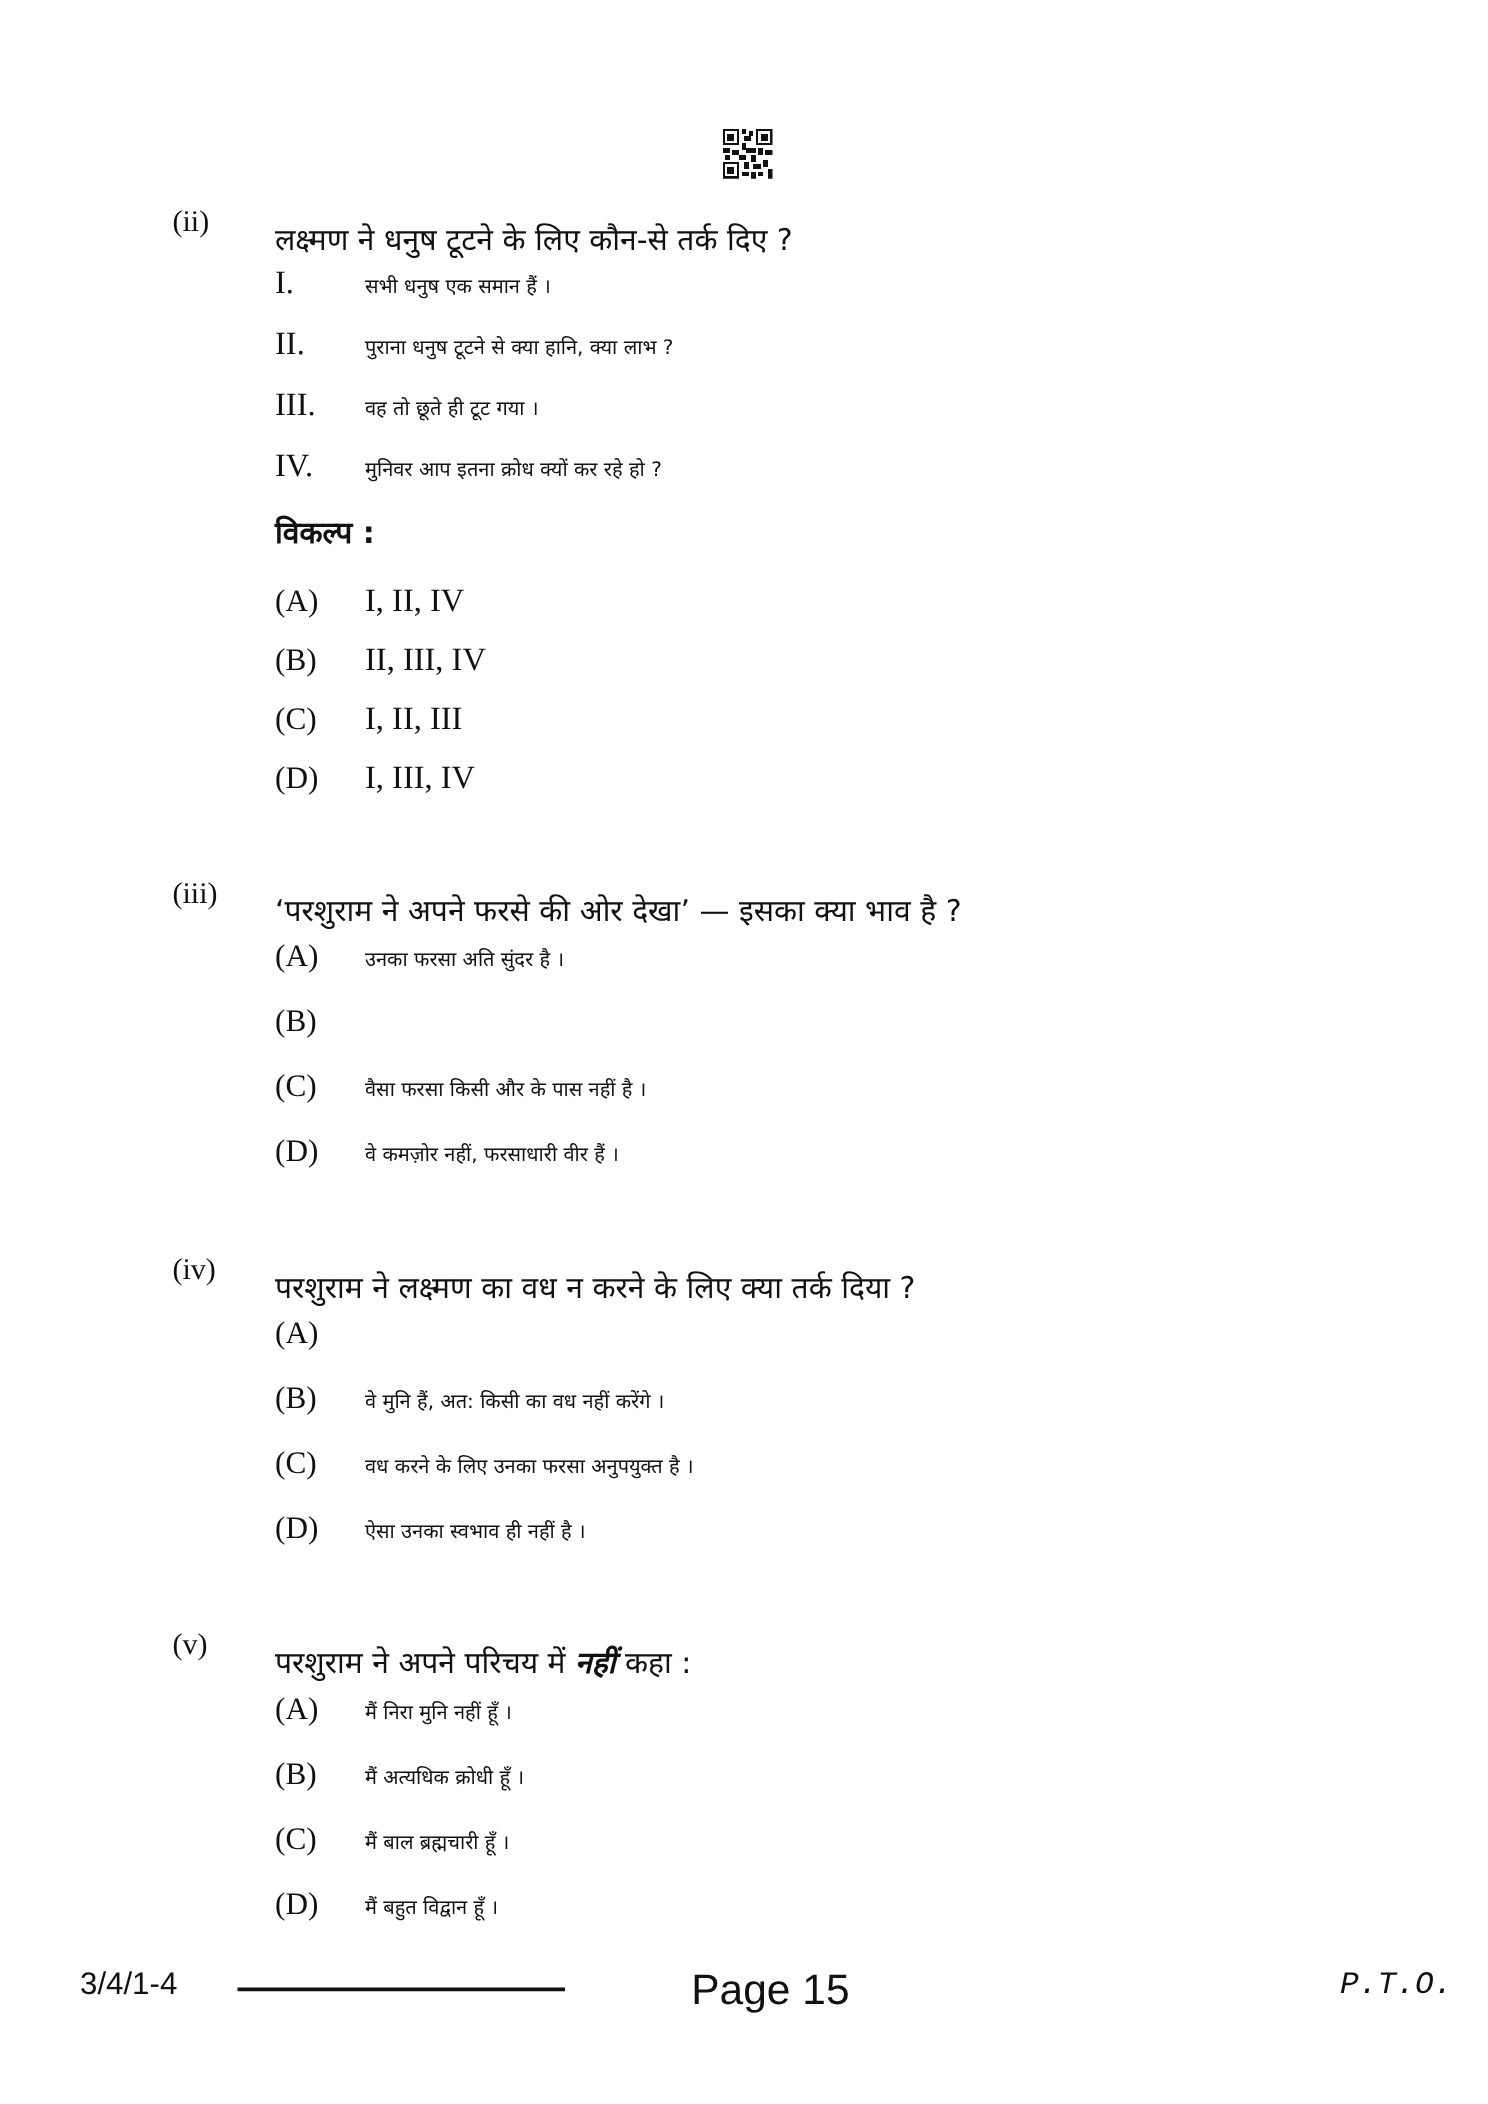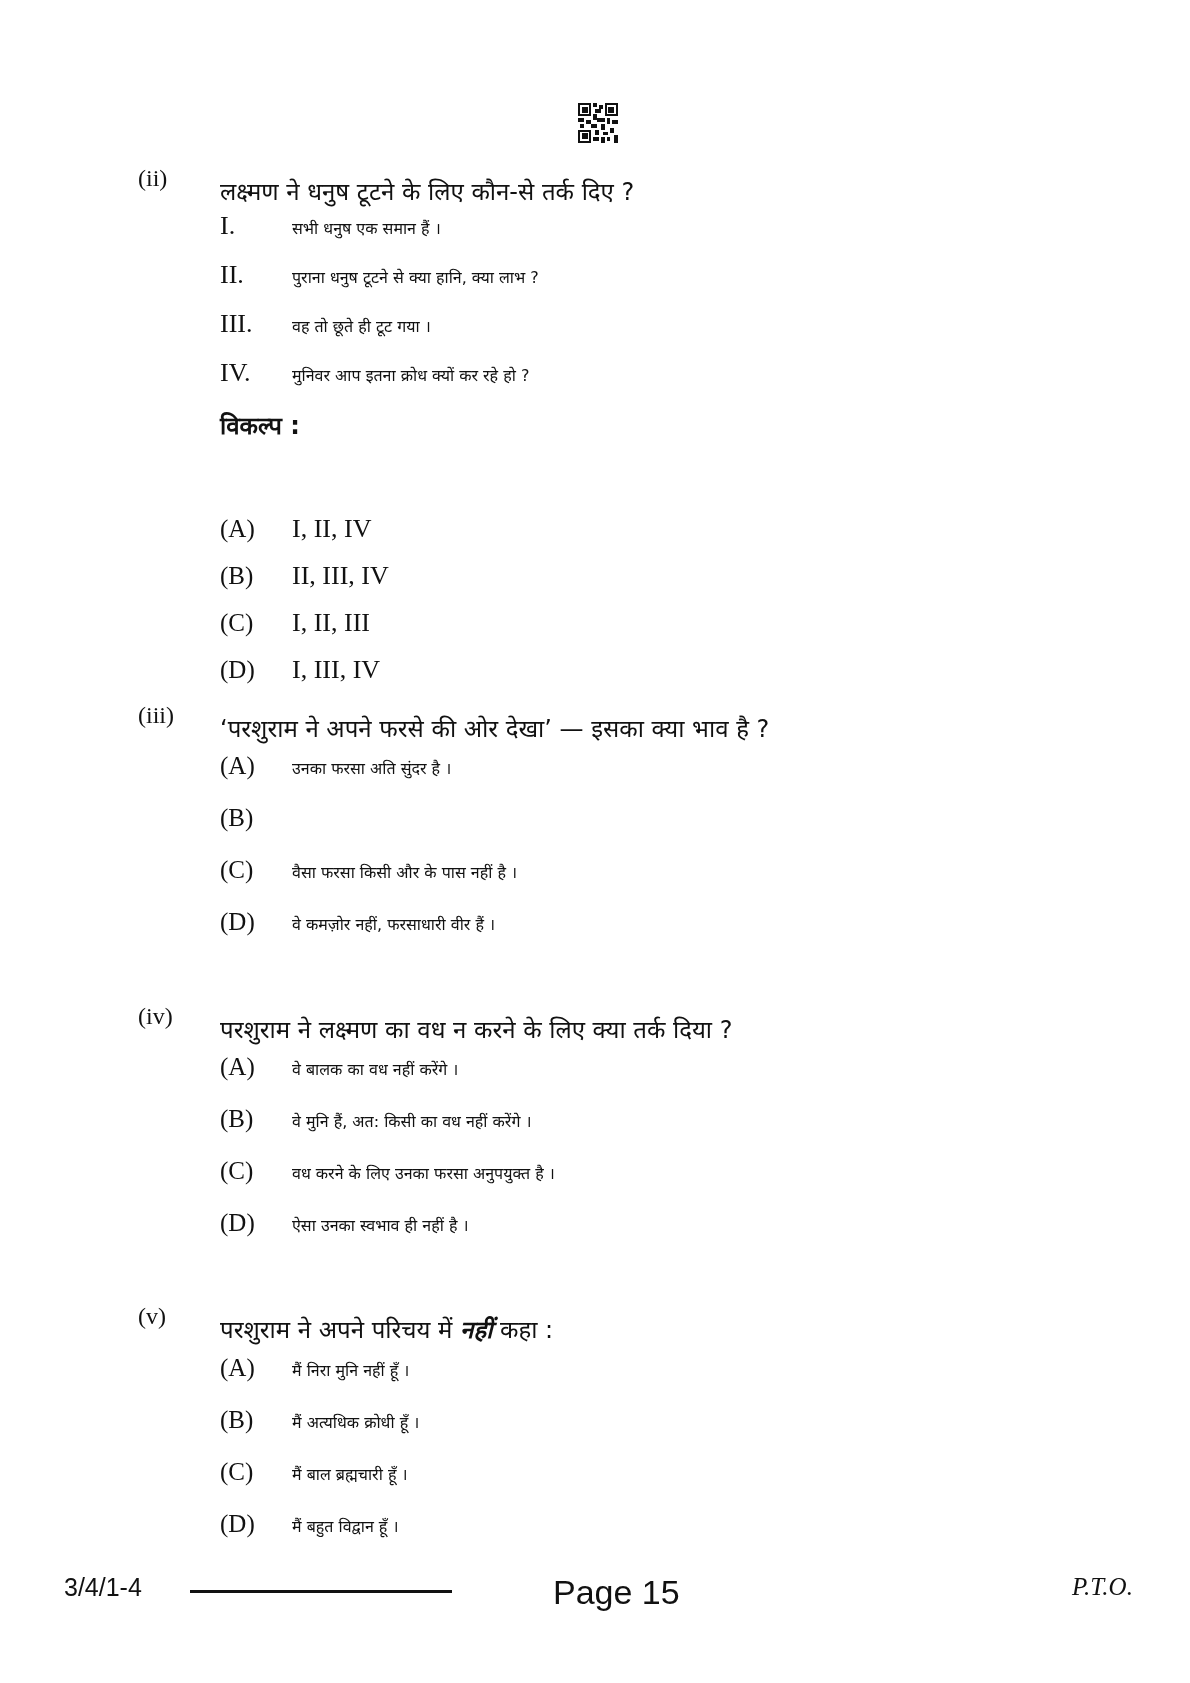--- a/index.html
+++ b/index.html
@@ -49,21 +49,20 @@
       font-family: "Liberation Serif", serif;
       font-size: 25px;
     }
     .opt-text {
       font-family: "DejaVu Sans", sans-serif;
       font-size: 16px;
     }
     .opt-text.roman {
       font-family: "Liberation Serif", serif;
       font-size: 26px;
-      margin-top: 48px;
     }
     .stmt-label {
       display: inline-block;
       width: 72px;
       font-family: "Liberation Serif", serif;
       font-size: 26px;
     }
     .vikalp {
       position: absolute;
       left: 220px;
@@ -94,21 +93,21 @@
       position: absolute;
       left: 553px;
       top: 1573px;
       font-family: "Liberation Sans", sans-serif;
       font-size: 34px;
     }
     .footer-pto {
       position: absolute;
       left: 1072px;
       top: 1573px;
-      font-family: Liberation Serif, serif;
+      font-family: Liberation Mono, monospace;
       font-style: italic;
       font-size: 25px;
     }
   </style>
 </head>
 <body>
 
 <svg class="qr" viewBox="0 0 21 21" shape-rendering="crispEdges">
   <rect x="0" y="0" width="21" height="21" fill="#fff"></rect>
   <rect x="0" y="0" width="7" height="7" fill="#111"></rect>
@@ -202,21 +201,20 @@
     <span class="opt-text">वे कमज़ोर नहीं, फरसाधारी वीर हैं ।</span>
   </div>
 </div>
 
 <div>
   <span class="q-num" style="top:1003px;">(iv)</span>
   <span class="q-text" style="top:1001px;">परशुराम ने लक्ष्मण का वध न करने के लिए क्या तर्क दिया ?</span>
 
   <div class="opt" style="top:1053px;">
     <span class="opt-label">(A)</span>
-    <span class="opt-text">वे बालक का वध नहीं करेंगे ।</span>
   </div>
   <div class="opt" style="top:1105px;">
     <span class="opt-label">(B)</span>
     <span class="opt-text">वे मुनि हैं, अत: किसी का वध नहीं करेंगे ।</span>
   </div>
   <div class="opt" style="top:1157px;">
     <span class="opt-label">(C)</span>
     <span class="opt-text">वध करने के लिए उनका फरसा अनुपयुक्त है ।</span>
   </div>
   <div class="opt" style="top:1209px;">

